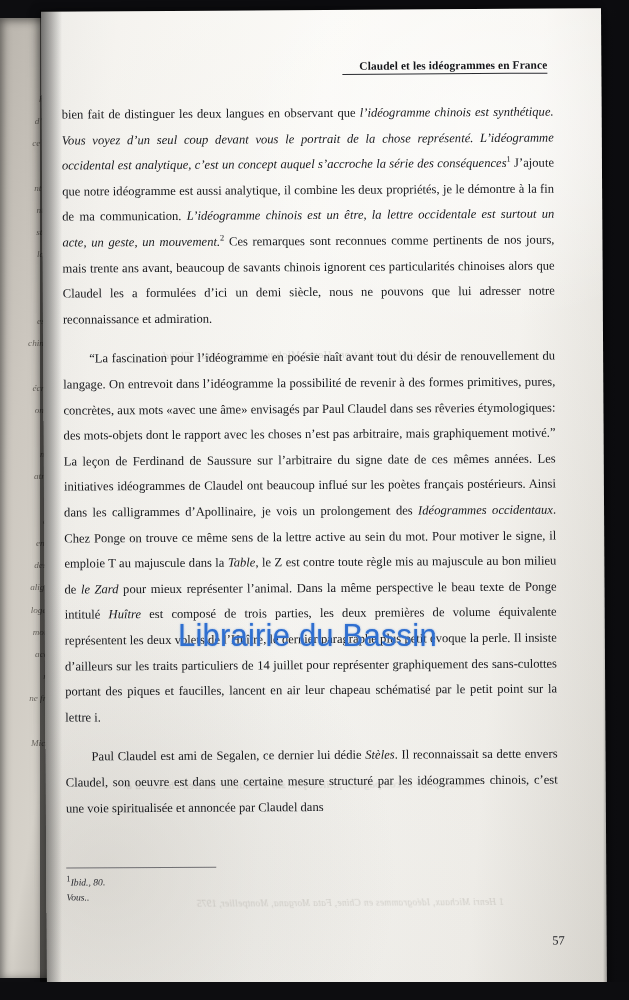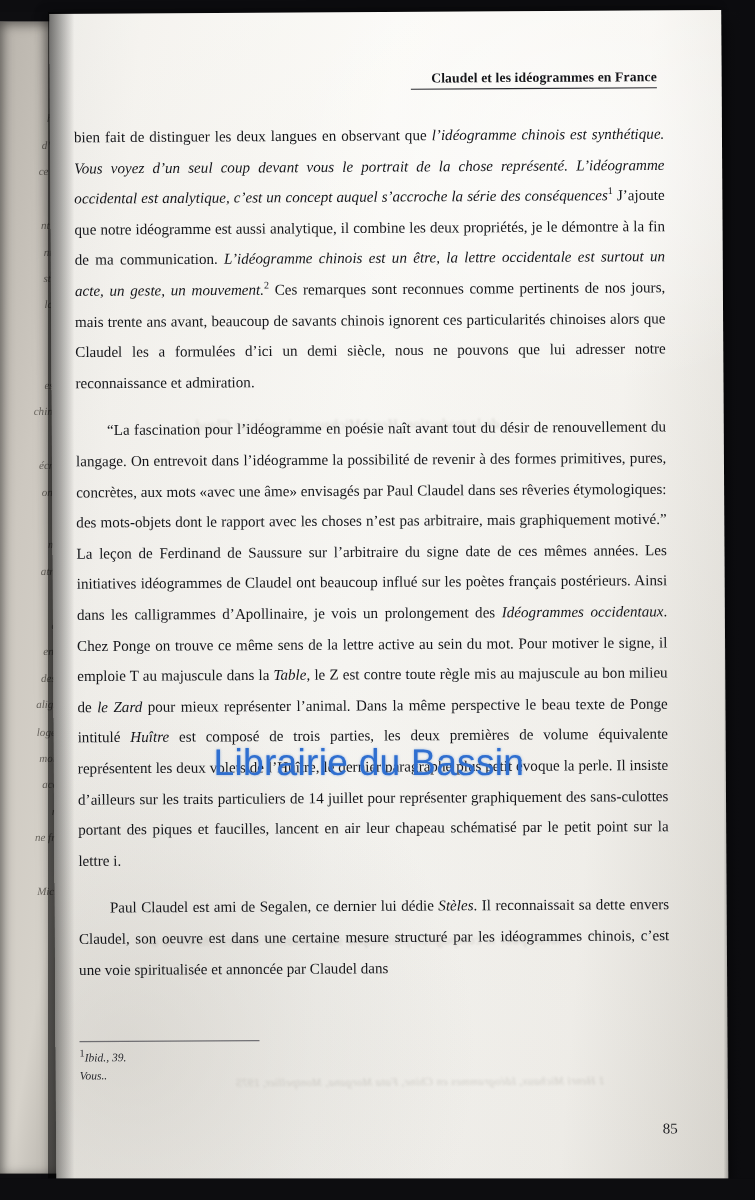--- a/index.html
+++ b/index.html
@@ -246,25 +246,25 @@
       <div class="head-rule"></div>
 
       <div class="body-col">
         <p class="para"><span><span>bien fait de distinguer les deux langues en observant que </span><i>l’idéogramme chinois est synthétique. Vous voyez d’un seul coup devant vous le portrait de la chose représenté. L’idéogramme occidental est analytique, c’est un concept auquel s’accroche la série des conséquences</i><sup>1</sup><span> J’ajoute que notre idéogramme est aussi analytique, il combine les deux propriétés, je le démontre à la fin de ma communication. </span><i>L’idéogramme chinois est un être, la lettre occidentale est surtout un acte, un geste, un mouvement.</i><sup>2</sup><span> Ces remarques sont reconnues comme pertinents de nos jours, mais trente ans avant, beaucoup de savants chinois ignorent ces particularités chinoises alors que Claudel les a formulées d’ici un demi siècle, nous ne pouvons que lui adresser notre reconnaissance et admiration.</span></span></p>
         <p class="para"><span class="indent"></span><span><span>“La fascination pour l’idéogramme en poésie naît avant tout du désir de renouvellement du langage. On entrevoit dans l’idéogramme la possibilité de revenir à des formes primitives, pures, concrètes, aux mots «avec une âme» envisagés par Paul Claudel dans ses rêveries étymologiques: des mots-objets dont le rapport avec les choses n’est pas arbitraire, mais graphiquement motivé.” La leçon de Ferdinand de Saussure sur l’arbitraire du signe date de ces mêmes années. Les initiatives idéogrammes de Claudel ont beaucoup influé sur les poètes français postérieurs. Ainsi dans les calligrammes d’Apollinaire, je vois un prolongement des </span><i>Idéogrammes occidentaux</i><span>. Chez Ponge on trouve ce même sens de la lettre active au sein du mot. Pour motiver le signe, il emploie T au majuscule dans la </span><i>Table</i><span>, le Z est contre toute règle mis au majuscule au bon milieu de </span><i>le Zard</i><span> pour mieux représenter l’animal. Dans la même perspective le beau texte de Ponge intitulé </span><i>Huître</i><span> est composé de trois parties, les deux premières de volume équivalente représentent les deux volets de l’Huître, le dernier paragraphe plus petit évoque la perle. Il insiste d’ailleurs sur les traits particuliers de 14 juillet pour représenter graphiquement des sans-culottes portant des piques et faucilles, lancent en air leur chapeau schématisé par le petit point sur la lettre i.</span></span></p>
         <p class="para"><span class="indent"></span><span><span>Paul Claudel est ami de Segalen, ce dernier lui dédie </span><i>Stèles</i><span>. Il reconnaissait sa dette envers Claudel, son oeuvre est dans une certaine mesure structuré par les idéogrammes chinois, c’est une voie spiritualisée et annoncée par Claudel dans</span></span></p>
       </div>
 
       <div class="footnote-rule"></div>
       <div class="footnotes">
-        <div class="fn-line"><span class="fn-num">1</span><i>Ibid., 39.</i></div>
+        <div class="fn-line"><span class="fn-num">1</span><i>Ibid., 80.</i></div>
         <div class="fn-line"><span class="fn-num"></span><i>Vous..</i></div>
       </div>
     </div>
 
-    <div class="folio">85</div>
+    <div class="folio">57</div>
   </div>
 
   <div class="shadow-gutter"></div>
   <div class="watermark">Librairie du Bassin</div>
   <div class="right-dark"></div>
   <div class="bottom-dark"></div>
 </div>
 
 </body></html>

